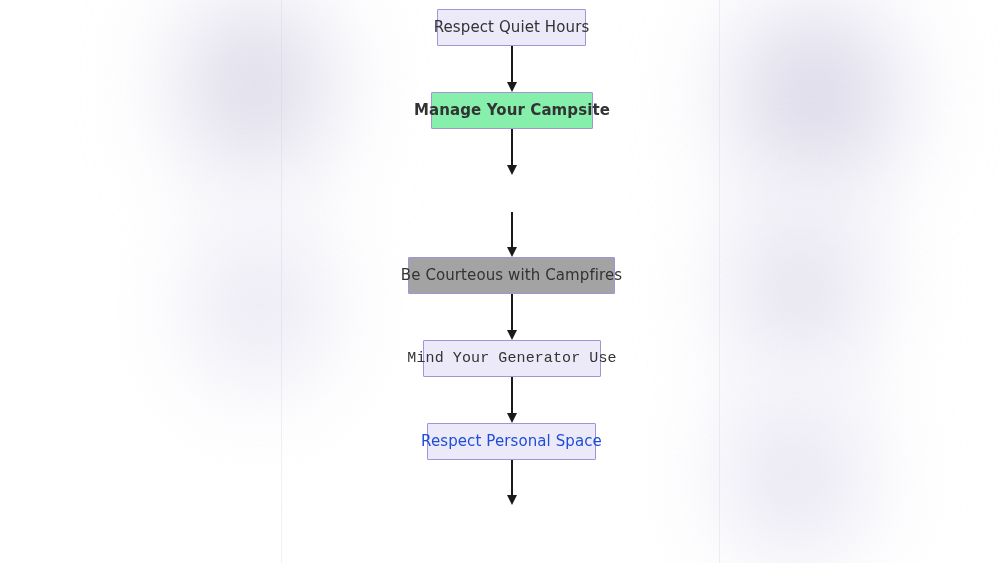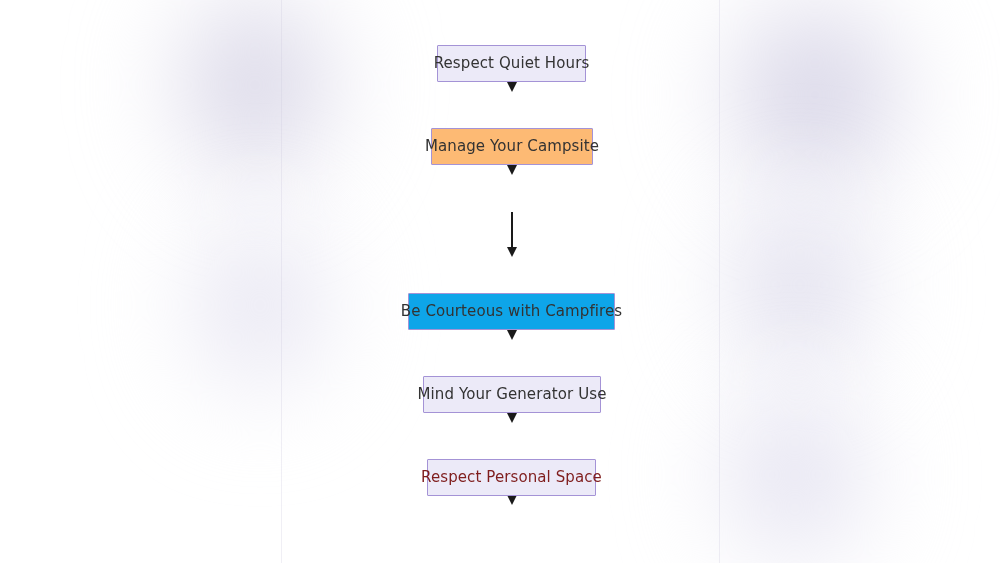--- a/index.html
+++ b/index.html
@@ -89,21 +89,20 @@
     display: flex;
     align-items: center;
     justify-content: center;
     color: #333333;
     font-size: 15px;
     font-weight: 400;
     line-height: 1;
     letter-spacing: 0.1px;
     white-space: nowrap;
     z-index: 2;
-    margin-top: 36px;
   }
 
   .connector {
     position: absolute;
     z-index: 1;
   }
   .connector .shaft {
     position: absolute;
     left: 0;
     top: 0;
@@ -157,19 +156,19 @@
     <div class="connector" style="left: 511px; top: 377px; width: 2px; height: 46px;">
       <div class="shaft" style="height: 37px; background: rgb(26, 26, 26);"></div>
       <div class="head" style="border-top-color: rgb(26, 26, 26);"></div>
     </div>
     <div class="connector" style="left: 511px; top: 460px; width: 2px; height: 45px;">
       <div class="shaft" style="height: 36px; background: rgb(26, 26, 26);"></div>
       <div class="head" style="border-top-color: rgb(26, 26, 26);"></div>
     </div>
 
     <div class="node" style="left: 437px; top: 9px; width: 149px; height: 37px; background: rgb(236, 234, 248); border-color: rgb(164, 147, 214); color: rgb(51, 51, 51);">Respect Quiet Hours</div>
-    <div class="node" style="left: 431px; top: 92px; width: 162px; height: 37px; background: #fdba74; border-color: rgb(164, 147, 214); color: rgb(51, 51, 51);">Manage Your Campsite</div>
-    <div class="node" style="left: 408px; top: 257px; width: 207px; height: 37px; background: #0ea5e9; border-color: rgb(164, 147, 214); color: rgb(51, 51, 51);">Be Courteous with Campfires</div>
-    <div class="node" style="left: 423px; top: 340px; width: 178px; height: 37px; background: rgb(236, 234, 248); border-color: rgb(164, 147, 214); color: rgb(51, 51, 51);">Mind Your Generator Use</div>
-    <div class="node" style="left: 427px; top: 423px; width: 169px; height: 37px; background: rgb(236, 234, 248); border-color: rgb(164, 147, 214); color: #7f1d1d;">Respect Personal Space</div>
+    <div class="node" style="left: 431px; top: 92px; width: 162px; height: 37px; background: #86efac; border-color: rgb(164, 147, 214); color: rgb(51, 51, 51); font-weight: bold;">Manage Your Campsite</div>
+    <div class="node" style="left: 408px; top: 257px; width: 207px; height: 37px; background: #a3a3a3; border-color: rgb(164, 147, 214); color: rgb(51, 51, 51);">Be Courteous with Campfires</div>
+    <div class="node" style="left: 423px; top: 340px; width: 178px; height: 37px; background: rgb(236, 234, 248); border-color: rgb(164, 147, 214); color: rgb(51, 51, 51); font-family: Liberation Mono, monospace;">Mind Your Generator Use</div>
+    <div class="node" style="left: 427px; top: 423px; width: 169px; height: 37px; background: rgb(236, 234, 248); border-color: rgb(164, 147, 214); color: #1d4ed8;">Respect Personal Space</div>
 
   </div>
 </div>
 
 </body></html>

